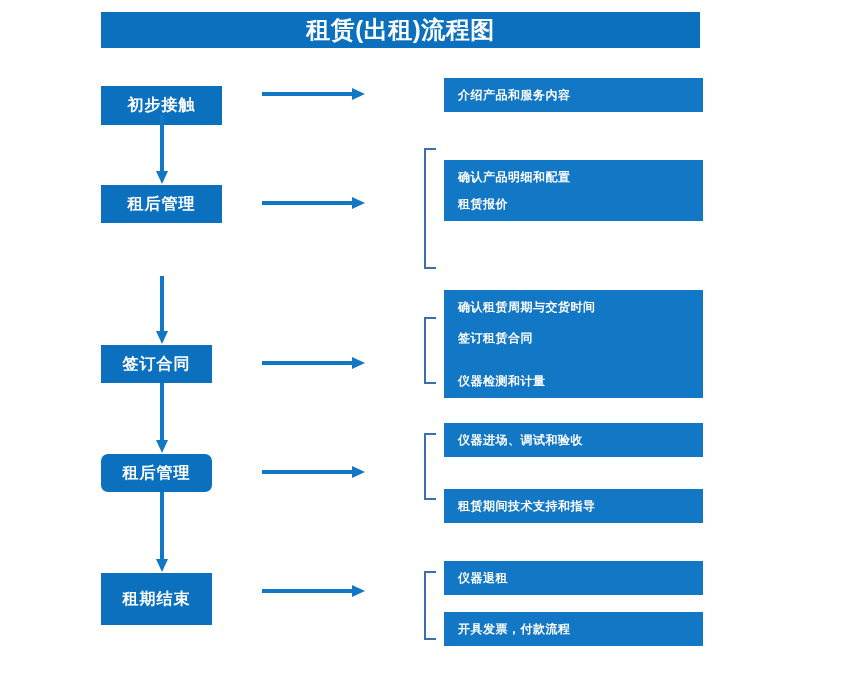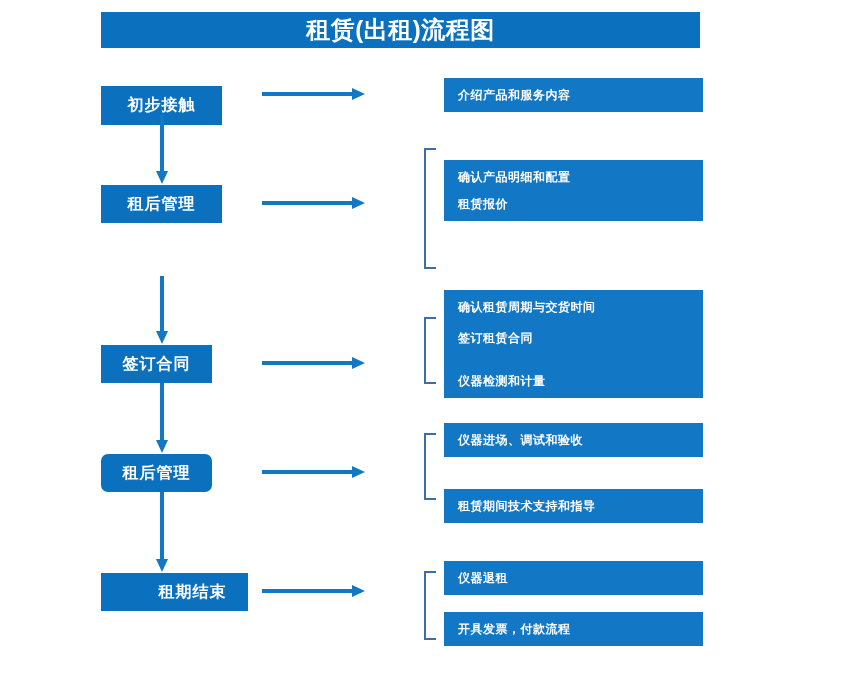--- a/index.html
+++ b/index.html
@@ -97,21 +97,21 @@
   <div class="title-bar">租赁(出租)流程图</div>
 
   <div class="stage-box" style="left:101px; top:77px; width:121px; height:39px;margin-top:9px;">初步接触</div>
 
   <div class="stage-box" style="left:101px; top:185px; width:121px; height:38px;">租后管理</div>
 
   <div class="stage-box" style="left:101px; top:345px; width:111px; height:38px;">签订合同</div>
 
   <div class="stage-box" style="left:101px; top:454px; width:111px; height:38px;border-radius:7px;">租后管理</div>
 
-  <div class="stage-box" style="left:101px; top:573px; width:111px; height:38px;padding-left:36px;">租期结束</div>
+  <div class="stage-box" style="left:101px; top:573px; width:111px; height:52px;">租期结束</div>
 
   <svg class="v-arrow" style="left:155px; top:115px; height:70px;" viewBox="0 0 14 70" preserveAspectRatio="none">
     <rect x="5" y="0" width="4" height="58" fill="#1277C4"></rect>
     <polygon points="1,56 13,56 7,69" fill="#1277C4"></polygon>
   </svg>
 
   <svg class="v-arrow" style="left:155px; top:276px; height:69px;" viewBox="0 0 14 69" preserveAspectRatio="none">
     <rect x="5" y="0" width="4" height="57" fill="#1277C4"></rect>
     <polygon points="1,55 13,55 7,68" fill="#1277C4"></polygon>
   </svg>

